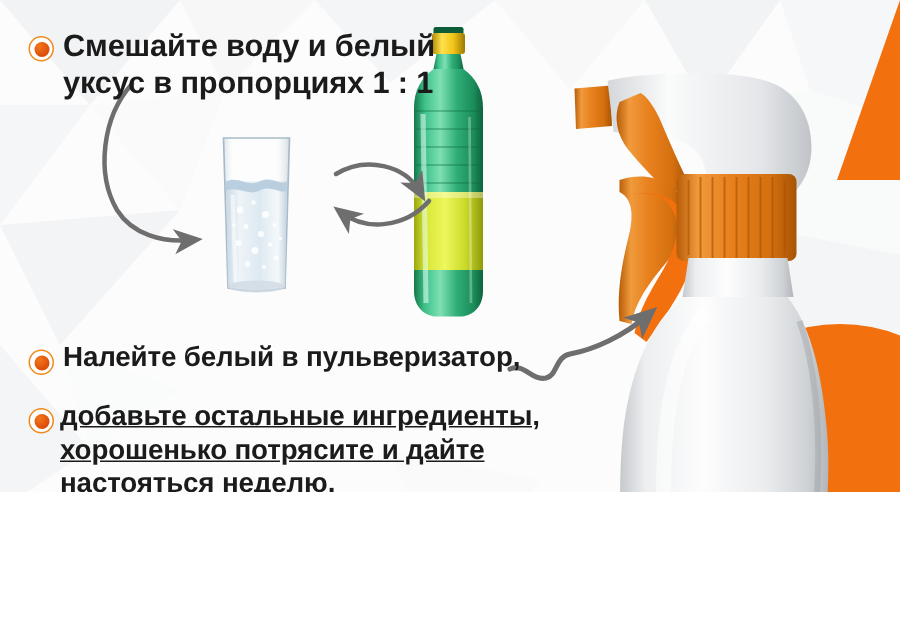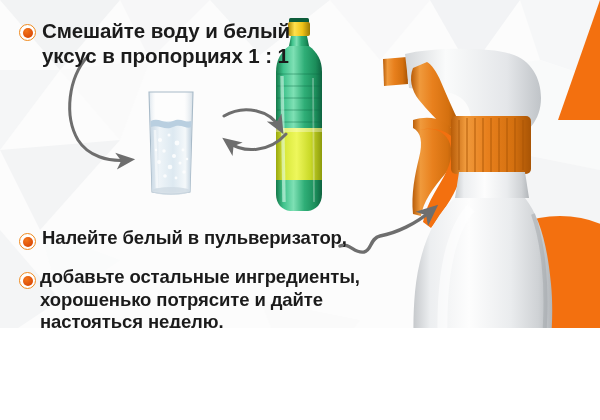--- a/index.html
+++ b/index.html
@@ -39,21 +39,21 @@
   }
 
   
   .txt{
     position:absolute;color:#1b1b1b;font-weight:bold;
     line-height:1.22;letter-spacing:-0.1px;
     white-space:pre-line;
   }
   #t1{left:42px;top:18px;font-size:20.5px;width:330px;}
   #t2{left:42px;top:227px;font-size:18.5px;width:330px;}
-  #t3{left:40px;top:266px;font-size:18.5px;width:340px;}
+  #t3{left:40px;top:266px;font-size:18.5px;width:340px;text-decoration:underline;}
 
   
   .glass{position:absolute;left:143px;top:88px;width:56px;height:110px;}
 
   
   .vbottle{position:absolute;left:268px;top:16px;width:62px;height:200px;}
 
   
   .spray{position:absolute;left:375px;top:2px;width:225px;height:418px;}
 

